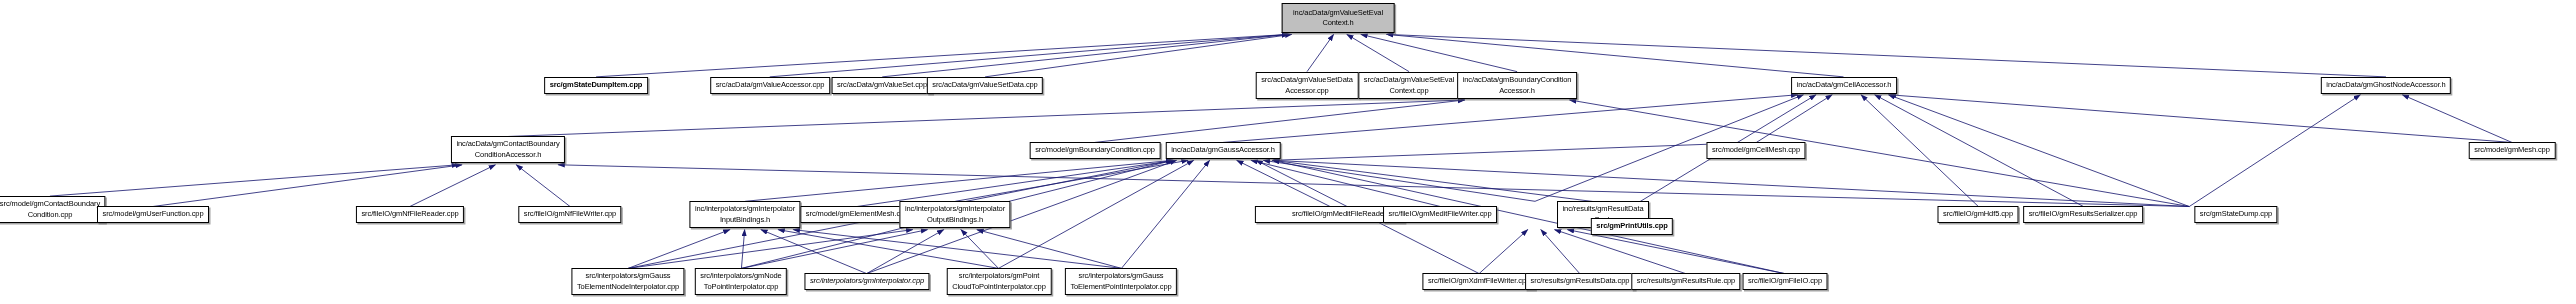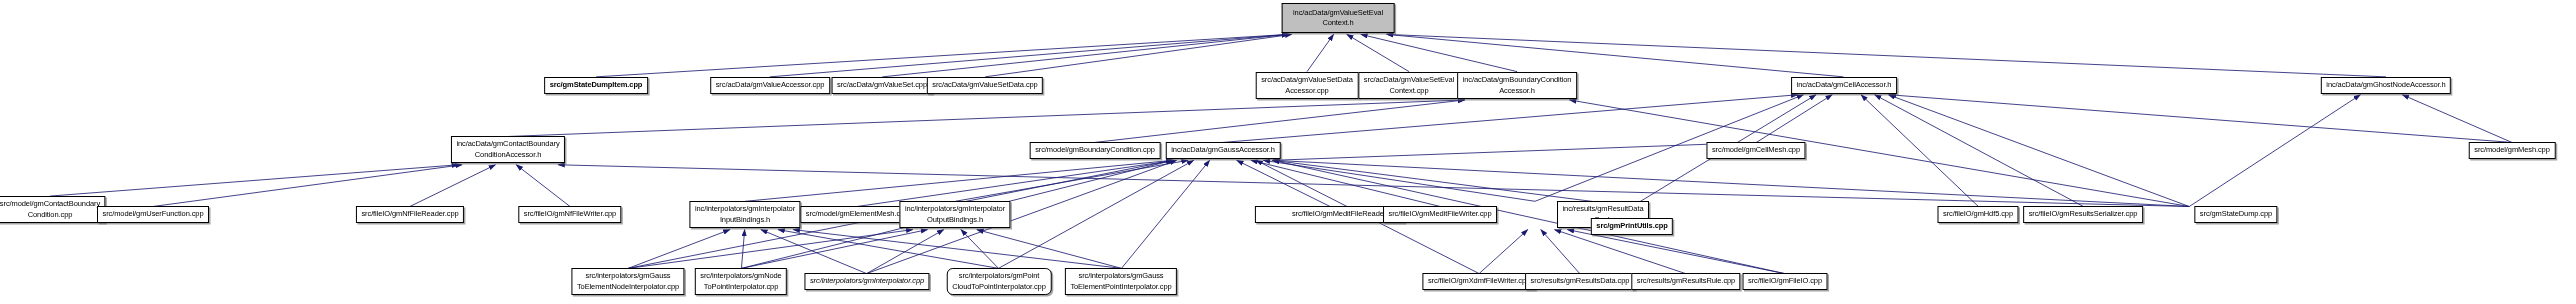--- a/index.html
+++ b/index.html
@@ -197,21 +197,21 @@
       <span class="nl">src/interpolators/gmGauss</span>
       <span class="nl">ToElementNodeInterpolator.cpp</span>
     </div>
     <div class="node" style="left: 741px; top: 268px;">
       <span class="nl">src/interpolators/gmNode</span>
       <span class="nl">ToPointInterpolator.cpp</span>
     </div>
     <div class="node" style="left: 867px; top: 273px; font-style: italic;">
       <span class="nl">src/interpolators/gmInterpolator.cpp</span>
     </div>
-    <div class="node" style="left: 999px; top: 268px; border-radius: 6px;">
+    <div class="node" style="left: 999px; top: 268px;">
       <span class="nl">src/interpolators/gmPoint</span>
       <span class="nl">CloudToPointInterpolator.cpp</span>
     </div>
     <div class="node" style="left: 1121px; top: 268px;">
       <span class="nl">src/interpolators/gmGauss</span>
       <span class="nl">ToElementPointInterpolator.cpp</span>
     </div>
     <div class="node" style="left: 1479px; top: 273px;">
       <span class="nl">src/fileIO/gmXdmfFileWriter.cpp</span>
     </div>

